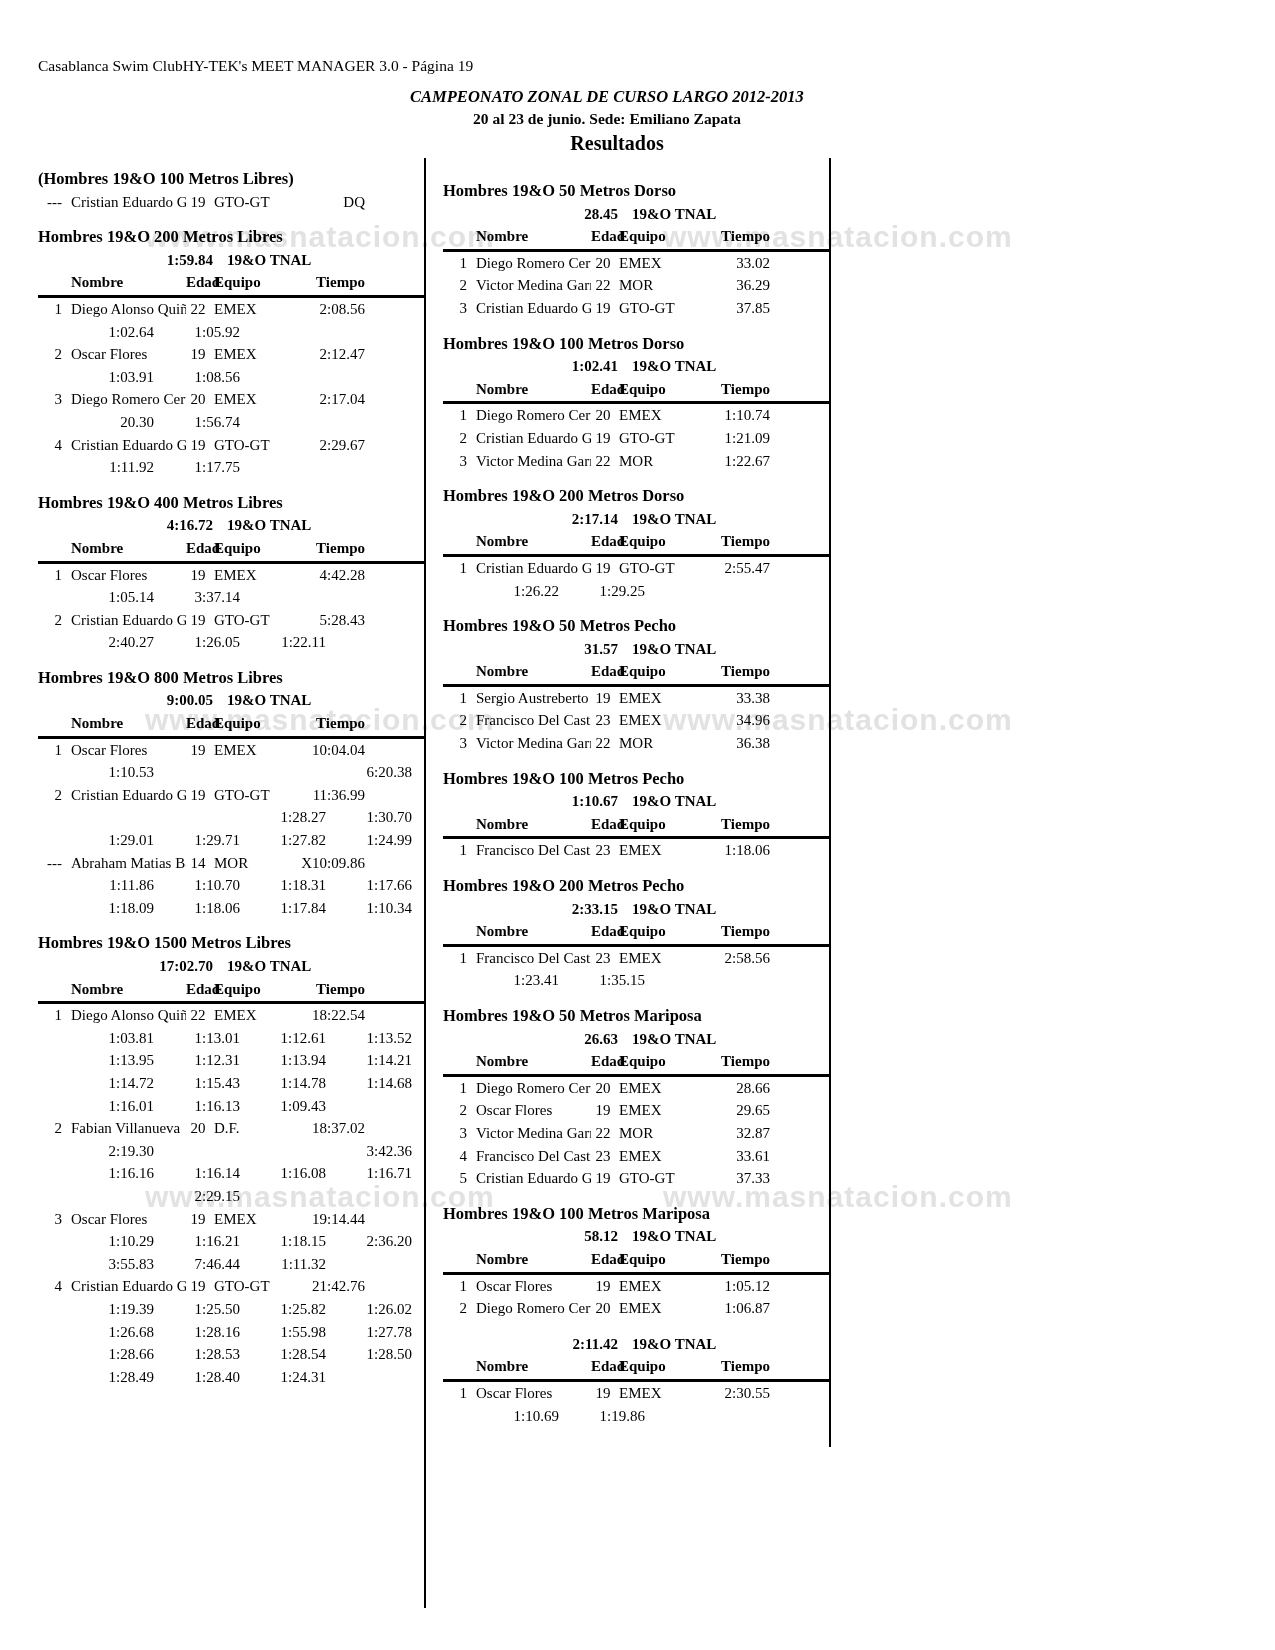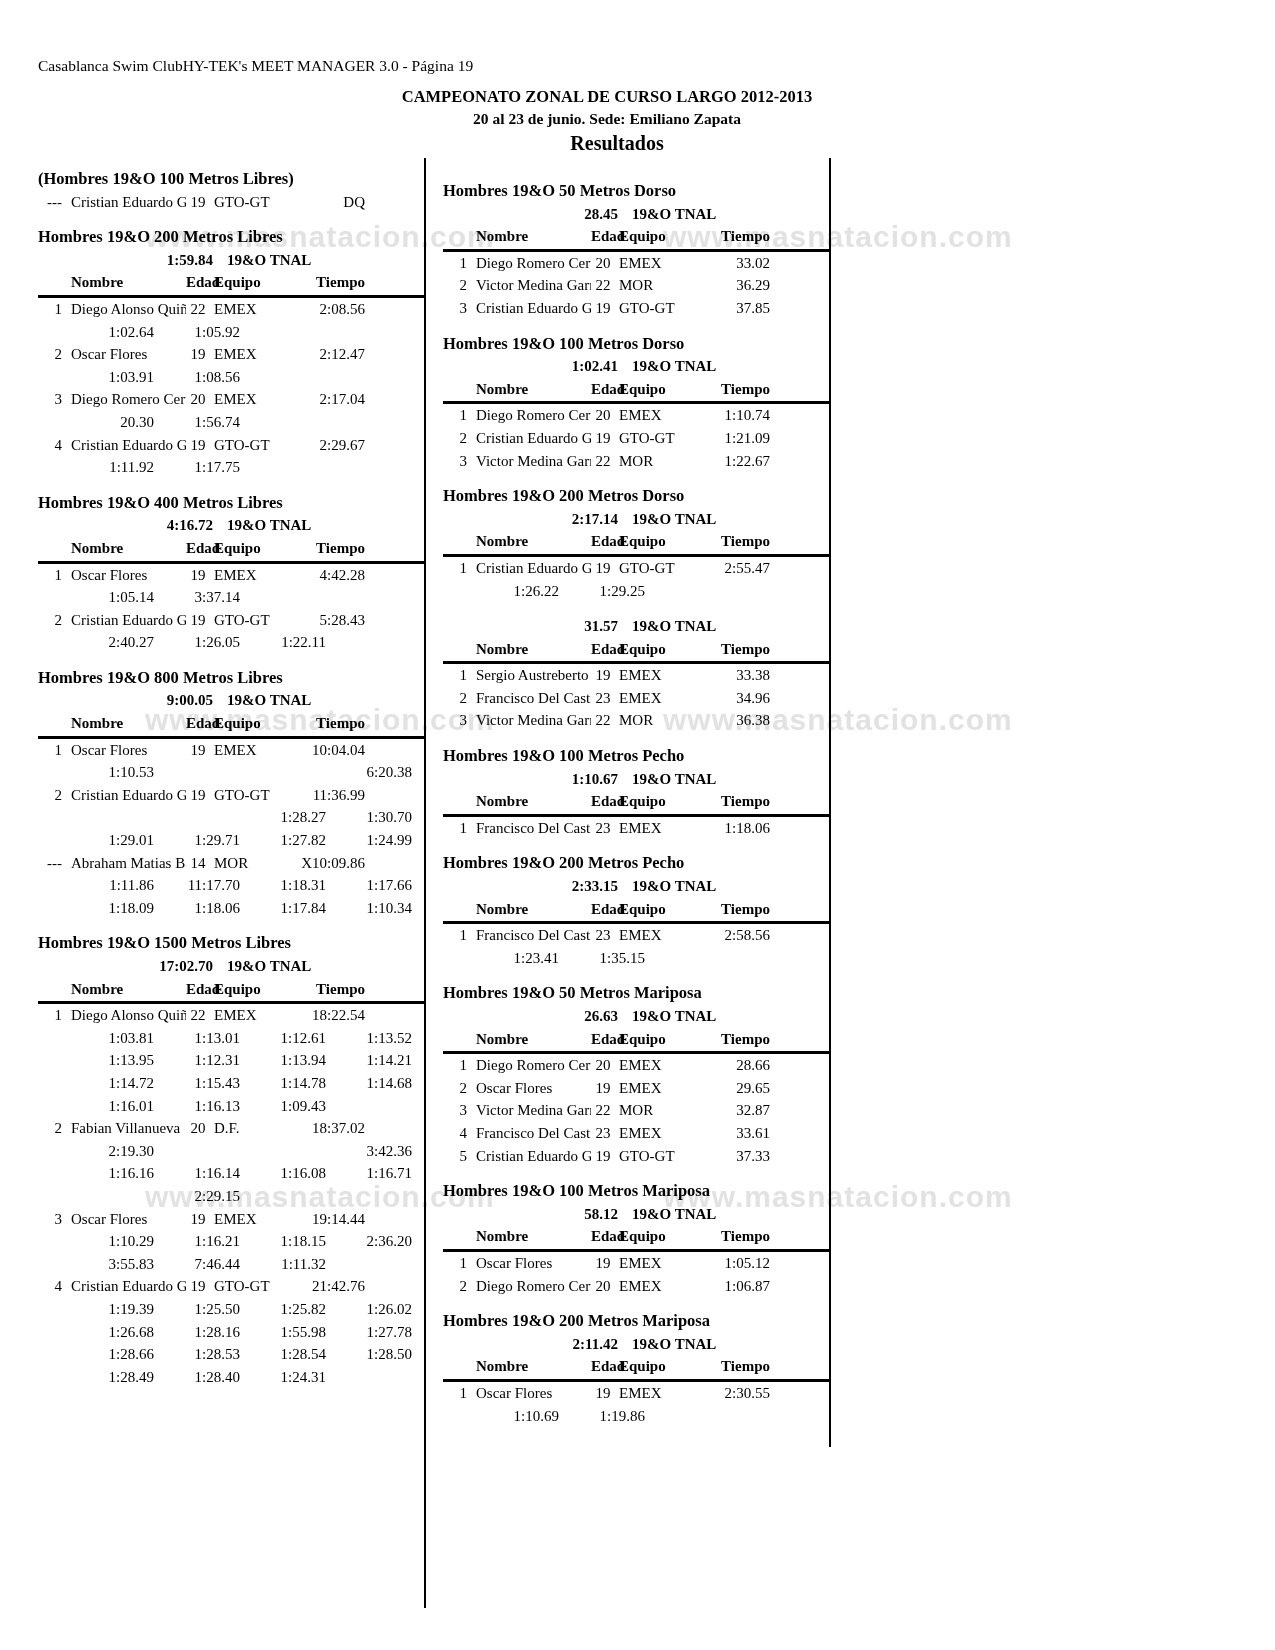--- a/index.html
+++ b/index.html
@@ -3,21 +3,21 @@
 <meta charset="utf-8">
 <style>
   html,body{margin:0;padding:0;background:#ffffff;}
   .page{position:relative;width:1275px;height:1650px;background:#fff;
         font-family:"Liberation Serif",serif;color:#000;overflow:hidden;}
 
   
   .page-header{position:absolute;left:38px;top:57px;width:1067px;
                display:flex;font-size:15.5px;}
   .title-block{position:absolute;left:0;top:86px;width:1214px;text-align:center;font-weight:bold;}
-  .meet-title{font-size:16.5px;line-height:22px;}
+  .meet-title{font-size:16.5px;line-height:22px;font-style:italic;}
   .meet-subtitle{font-size:15.5px;line-height:22px;}
   .results-heading{font-size:20px;line-height:25px;margin-top:1px;padding-left:20px;}
 
   
   .watermark{position:absolute;z-index:1;font-family:"Liberation Sans",sans-serif;
              font-weight:bold;font-size:30px;color:#e2e2e2;letter-spacing:1px;white-space:nowrap;}
   .wm-r1{top:220px;} .wm-r2{top:703px;} .wm-r3{top:1180px;}
   .wm-l{left:145px;} .wm-r{left:663px;}
 
   
@@ -276,21 +276,21 @@
     <span class="c-rank">---</span>
     <span class="c-name">Abraham Matias Bañ</span>
     <span class="c-age">14</span>
     <span class="c-team">MOR</span>
     <span class="c-time">X10:09.86</span>
     <span></span>
   </div>
 
   <div class="split-row">
     <span class="split-cell">1:11.86</span>
-    <span class="split-cell">11:17.70</span>
+    <span class="split-cell">1:10.70</span>
     <span class="split-cell">1:18.31</span>
     <span class="split-cell">1:17.66</span>
   </div>
 
   <div class="split-row">
     <span class="split-cell">1:18.09</span>
     <span class="split-cell">1:18.06</span>
     <span class="split-cell">1:17.84</span>
     <span class="split-cell">1:10.34</span>
   </div>
@@ -557,20 +557,21 @@
   <div class="split-row">
     <span class="split-cell">1:26.22</span>
     <span class="split-cell">1:29.25</span>
     <span class="split-cell"></span>
     <span class="split-cell"></span>
   </div>
 </div>
   </div>
 
   <div class="event-section">
+    <div class="event-title">Hombres 19&amp;O 50 Metros Pecho</div>
     <div class="record-line">
       <span class="record-value">31.57</span>
       <span class="record-label">19&amp;O TNAL</span>
     </div>
     <div class="cols-header">
       <span class="c-rank"></span>
       <span class="c-name h-nombre">Nombre</span>
       <span class="c-age h-edad">Edad</span>
       <span class="c-team h-equipo">Equipo</span>
       <span class="c-time h-tiempo">Tiempo</span>
@@ -756,21 +757,20 @@
     <span class="c-name">Diego Romero Cerva</span>
     <span class="c-age">20</span>
     <span class="c-team">EMEX</span>
     <span class="c-time">1:06.87</span>
     <span></span>
   </div>
 </div>
   </div>
 
   <div class="event-section">
-    <div class="event-title">Hombres 19&amp;O 200 Metros Mariposa</div>
     <div class="record-line">
       <span class="record-value">2:11.42</span>
       <span class="record-label">19&amp;O TNAL</span>
     </div>
     <div class="cols-header">
       <span class="c-rank"></span>
       <span class="c-name h-nombre">Nombre</span>
       <span class="c-age h-edad">Edad</span>
       <span class="c-team h-equipo">Equipo</span>
       <span class="c-time h-tiempo">Tiempo</span>

